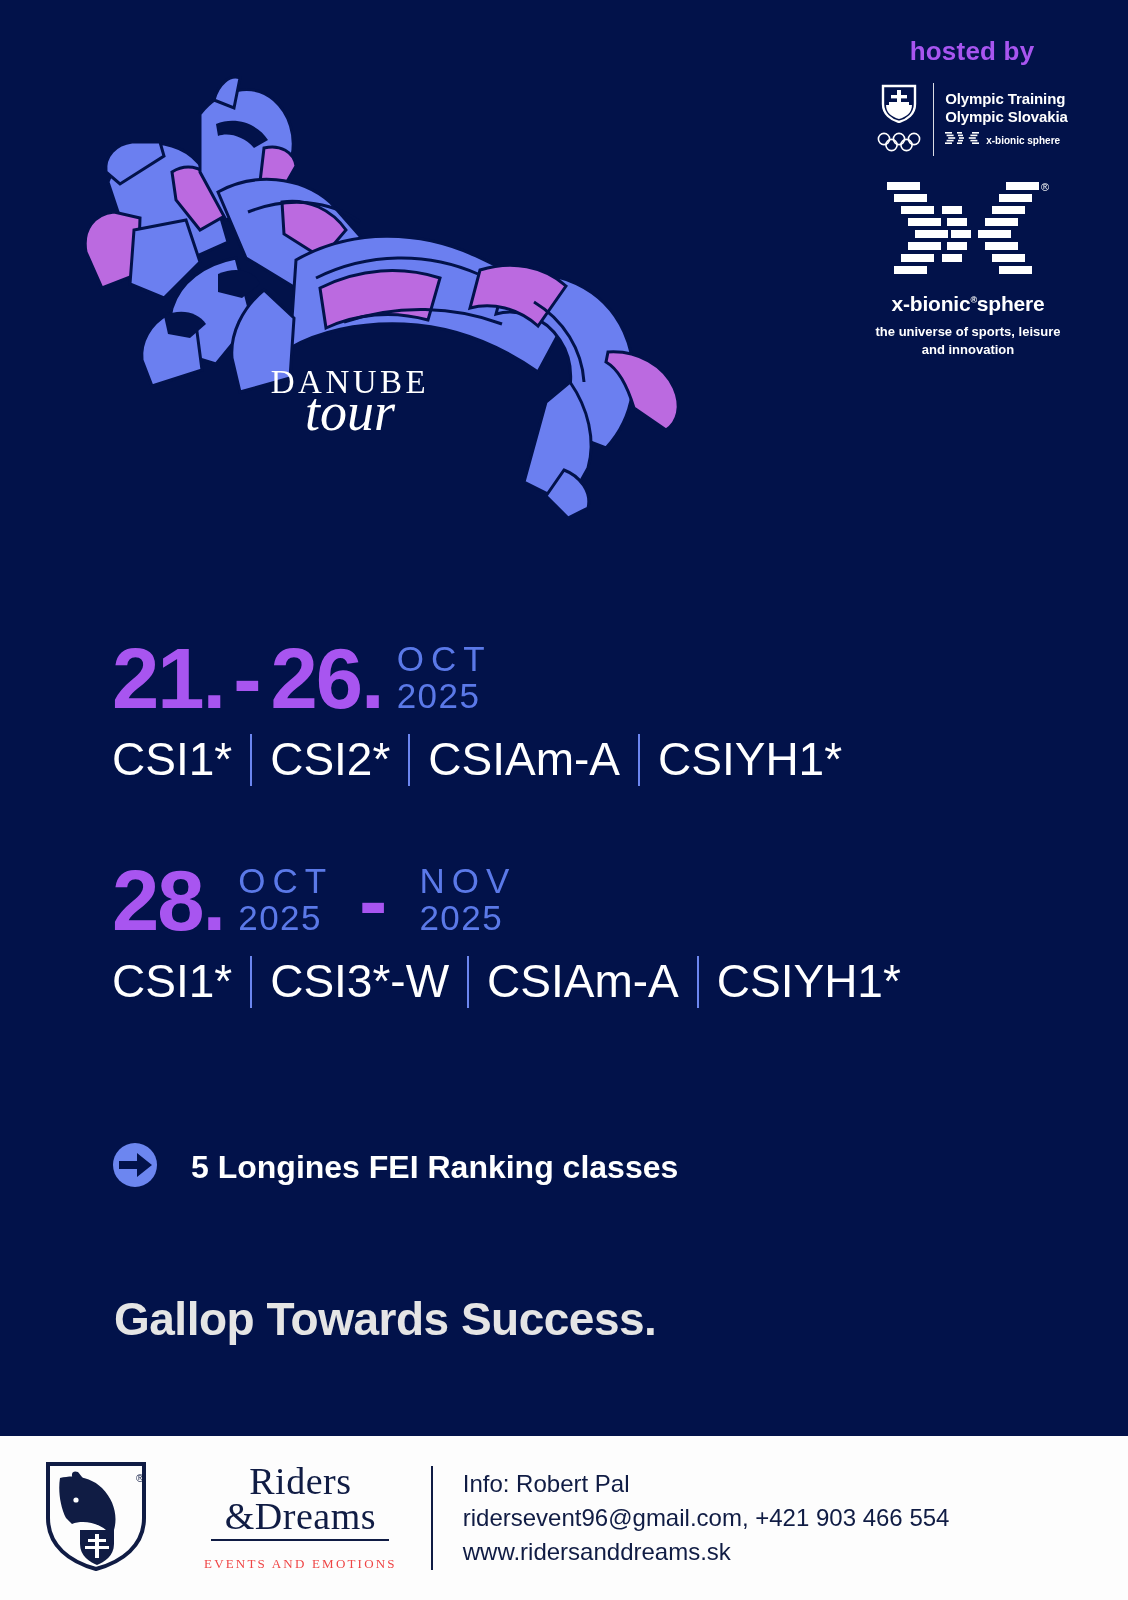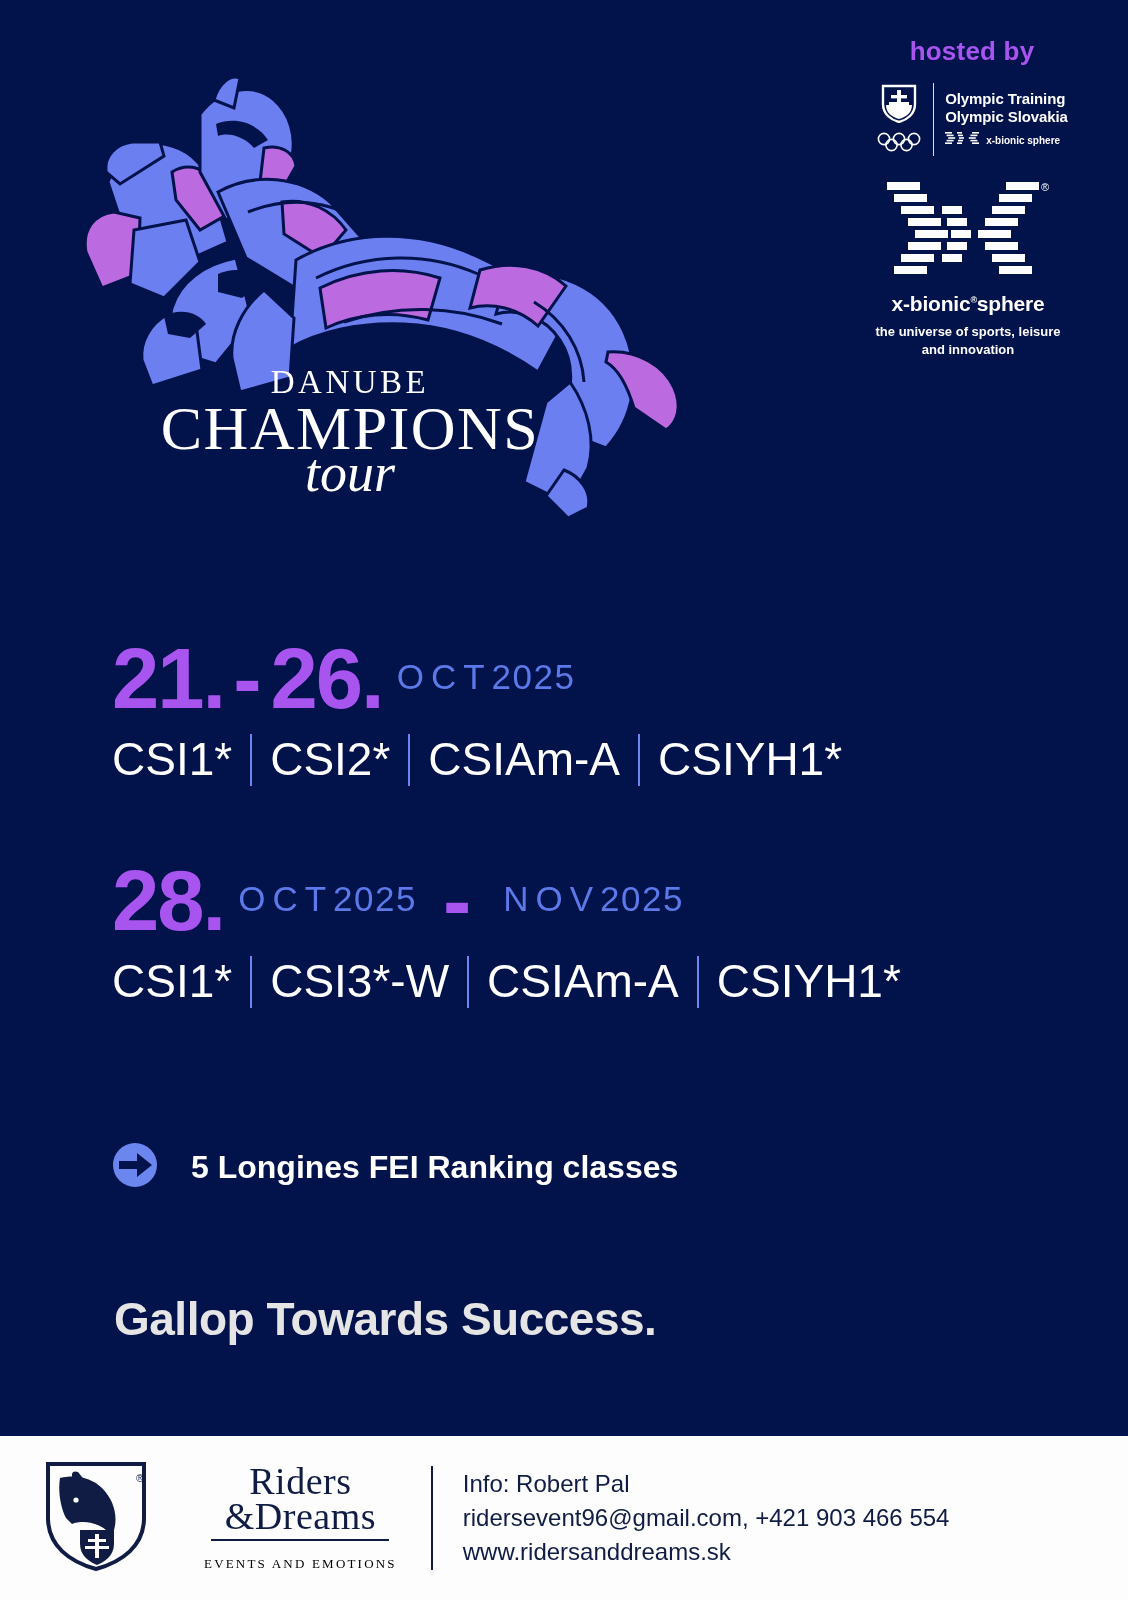--- a/index.html
+++ b/index.html
@@ -179,23 +179,23 @@
   .dash {
     font-family: "Liberation Sans", sans-serif;
     font-size: 85px;
     font-weight: 700;
     color: #a855f0;
     line-height: 0.92;
     padding: 0 9px;
   }
   .monthbox {
     display: flex;
-    flex-direction: row;
+    flex-direction: column;
     margin-left: 14px;
-    margin-top: 18px;
+    margin-top: 0;
   }
   .month {
     font-family: "Liberation Sans", sans-serif;
     font-size: 35px;
     color: #5b79e8;
     letter-spacing: 7px;
     line-height: 1.06;
   }
   .year {
     font-family: "Liberation Sans", sans-serif;
@@ -282,21 +282,21 @@
   }
   .rd-line2 { position: relative; }
   .rd-rule {
     height: 2px;
     background: #101c44;
     margin: 5px auto 0 auto;
     width: 178px;
   }
   .rd-sub {
     font-family: "Liberation Serif", serif;
-    color: #000000;
+    color: #ef4444;
     font-size: 13px;
     letter-spacing: 2.2px;
     margin-top: 15px;
   }
   .footer-divider {
     width: 2px;
     height: 104px;
     background: #101c44;
     flex: none;
     margin-right: 30px;
@@ -368,21 +368,20 @@
         <path d="M248 226 C300 200 360 200 410 222" fill="none" stroke="#02124a" stroke-width="3"></path>
         <path d="M276 270 C330 252 386 254 434 272" fill="none" stroke="#02124a" stroke-width="3"></path>
         <path d="M180 160 C220 144 262 148 292 170" fill="none" stroke="#02124a" stroke-width="3"></path>
         <path d="M466 250 C496 268 514 298 516 330" fill="none" stroke="#02124a" stroke-width="3"></path>
       </g>
     </svg>
   </div>
 
   <div class="brand">
     <div class="brand-danube">DANUBE</div>
-    <div class="brand-champions">CHAMPIONS</div>
     <div class="brand-tour">tour</div>
   </div>
 
   <div class="hosted-wrap">
     <div class="hosted-by">hosted by</div>
     <div class="otc-row">
       <div class="otc-left">
         <span>
           <svg width="38" height="40" viewBox="0 0 38 40">
             <path d="M3 3 H35 V21 C35 31 27 37 19 39 C11 37 3 31 3 21 Z" fill="none" stroke="#ffffff" stroke-width="2.4"></path>

